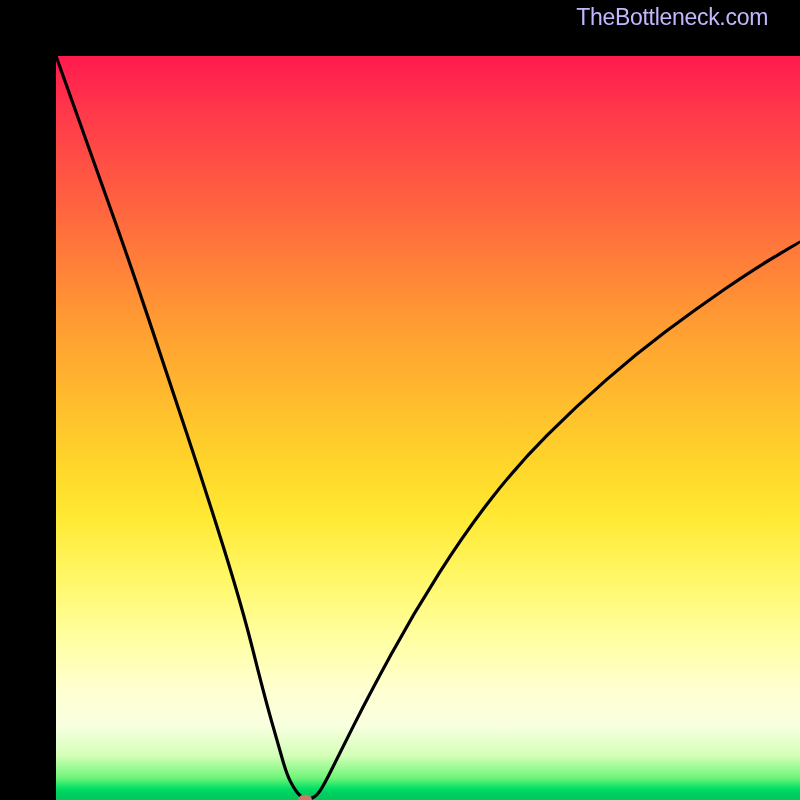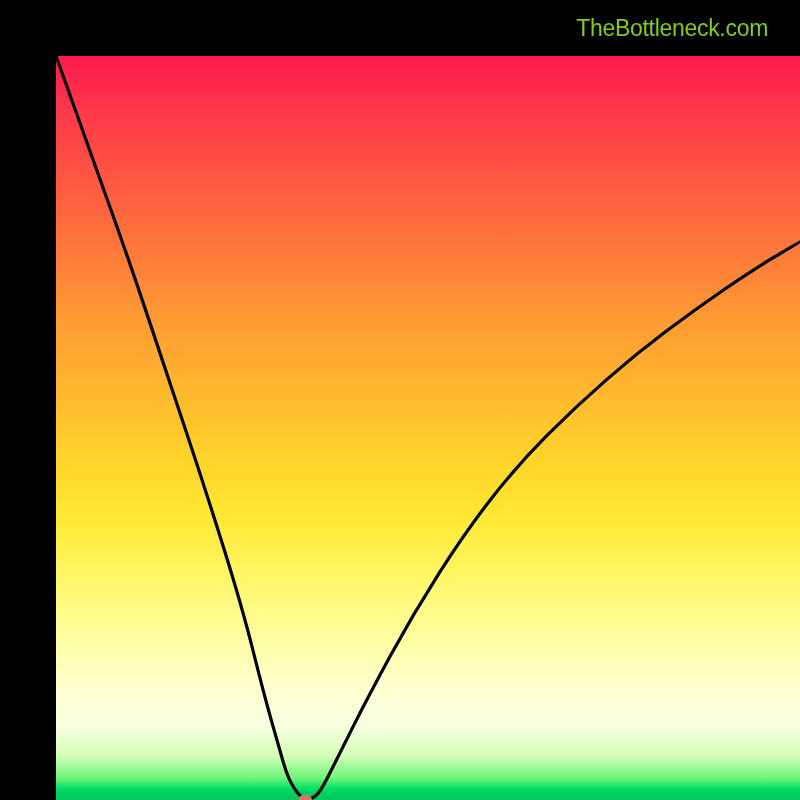--- a/index.html
+++ b/index.html
@@ -45,23 +45,23 @@
       #f8ffe0 90%,
       #d5ffb8 94%,
       #70f57a 97%,
       #00e064 98.5%,
       #00d060 99%,
       #00c85c 100%
     );
   }
   .watermark {
     position: absolute;
-    top: 15px;
+    top: 4px;
     right: 32px;
-    color: #84cc16;
+    color: #c4b5fd;
     font-size: 23px;
     font-weight: 500;
     letter-spacing: -0.3px;
     z-index: 10;
   }
   svg.curve {
     position: absolute;
     top: 0; left: 0;
     width: 744px;
     height: 744px;

